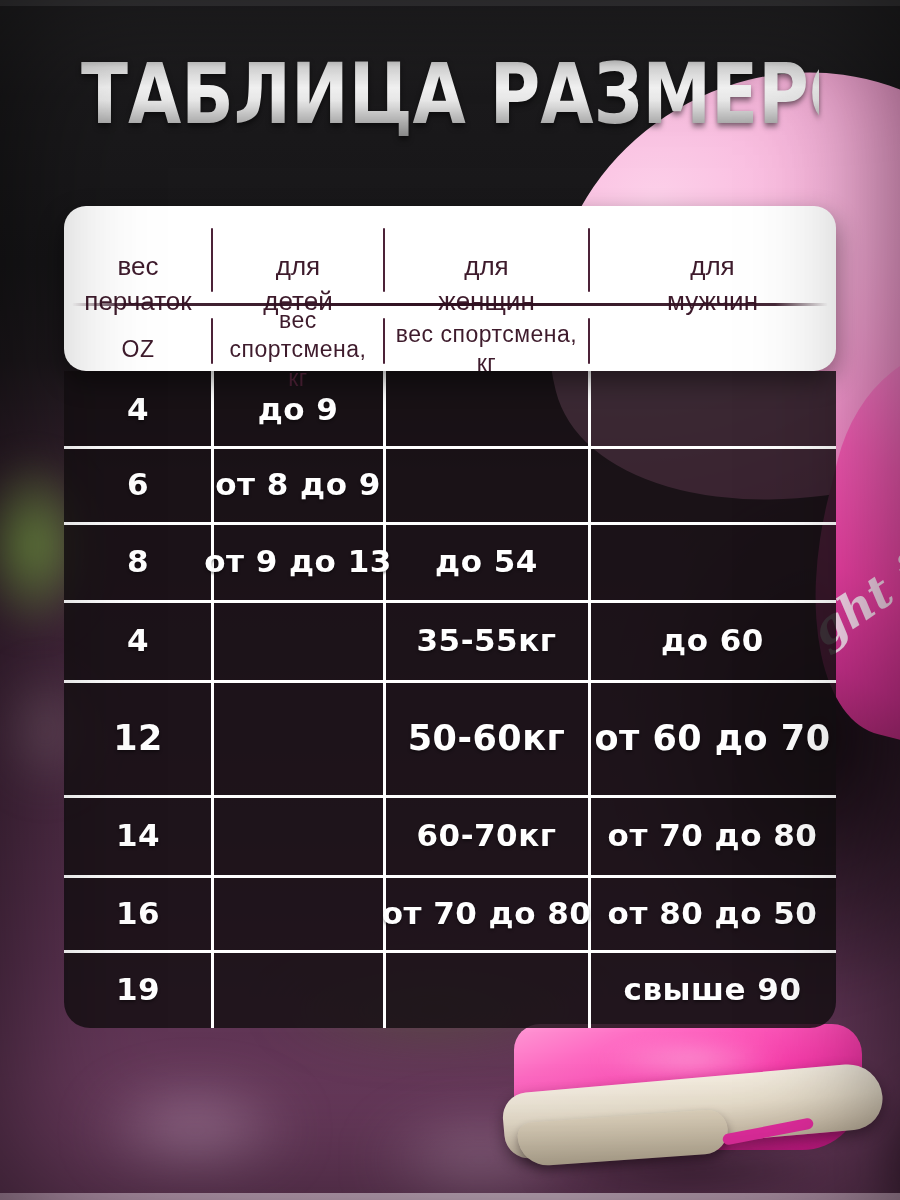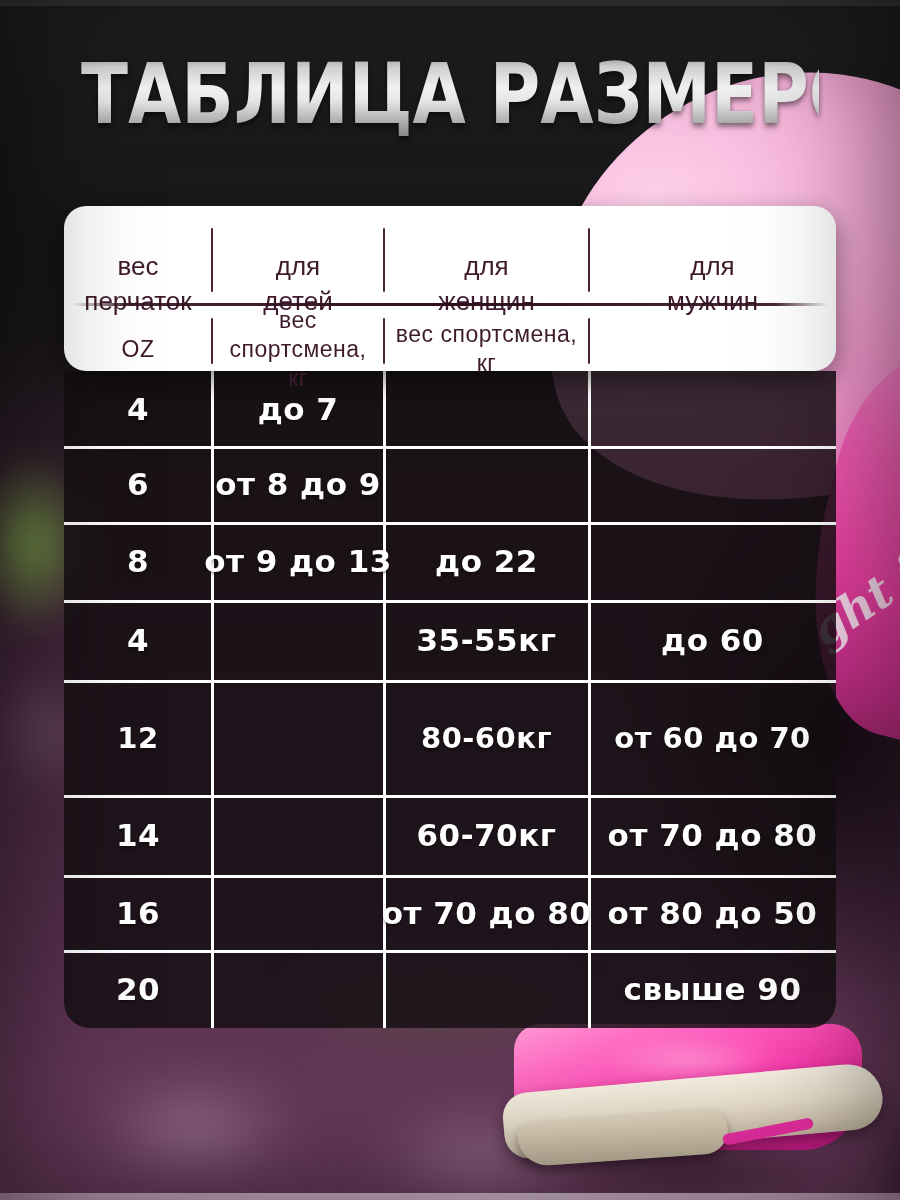--- a/index.html
+++ b/index.html
@@ -112,21 +112,21 @@
   .hline{position:absolute;left:0;right:0;height:3px;background:#fff;}
   .hl1{top:75px;} .hl2{top:151px;} .hl3{top:229px;} .hl4{top:309px;}
   .hl5{top:424px;} .hl6{top:504px;} .hl7{top:579px;}
   .cells{position:absolute;inset:0;display:grid;
     grid-template-columns:148px 172px 205px 247px;
     grid-template-rows:75px 76px 78px 80px 115px 80px 75px 78px;}
   .trow{display:contents;}
   .cell{display:flex;align-items:center;justify-content:center;
     color:#fff;font-weight:bold;font-size:31px;letter-spacing:.5px;
     text-shadow:0 2px 3px rgba(0,0,0,.4);white-space:nowrap;}
-  .cell.tall{font-size:29px;}
+  .cell.tall{font-size:35px;}
 </style>
 </head>
 <body>
 
 <div class="abs bg-base"></div>
 <div class="abs top-strip"></div>
 <div class="abs green-blob"></div>
 <div class="abs gray-blob"></div>
 <div class="abs olive-blob"></div>
 <div class="abs lav1"></div>
@@ -184,62 +184,62 @@
   <div class="hline hl2"></div>
   <div class="hline hl3"></div>
   <div class="hline hl4"></div>
   <div class="hline hl5"></div>
   <div class="hline hl6"></div>
   <div class="hline hl7"></div>
 
   <div class="cells">
     <div class="trow">
       <div class="cell">4</div>
-      <div class="cell">до 7</div>
+      <div class="cell">до 9</div>
       <div class="cell"></div>
       <div class="cell"></div>
     </div>
     <div class="trow">
       <div class="cell">6</div>
       <div class="cell">от 8 до 9</div>
       <div class="cell"></div>
       <div class="cell"></div>
     </div>
     <div class="trow">
       <div class="cell">8</div>
       <div class="cell">от 9 до 13</div>
-      <div class="cell">до 22</div>
+      <div class="cell">до 54</div>
       <div class="cell"></div>
     </div>
     <div class="trow">
       <div class="cell">4</div>
       <div class="cell"></div>
       <div class="cell">35-55кг</div>
       <div class="cell">до 60</div>
     </div>
     <div class="trow">
       <div class="cell tall">12</div>
       <div class="cell tall"></div>
-      <div class="cell tall">80-60кг</div>
+      <div class="cell tall">50-60кг</div>
       <div class="cell tall">от 60 до 70</div>
     </div>
     <div class="trow">
       <div class="cell">14</div>
       <div class="cell"></div>
       <div class="cell">60-70кг</div>
       <div class="cell">от 70 до 80</div>
     </div>
     <div class="trow">
       <div class="cell">16</div>
       <div class="cell"></div>
       <div class="cell">от 70 до 80</div>
       <div class="cell">от 80 до 50</div>
     </div>
     <div class="trow">
-      <div class="cell">20</div>
+      <div class="cell">19</div>
       <div class="cell"></div>
       <div class="cell"></div>
       <div class="cell">свыше 90</div>
     </div>
   </div>
 </div>
 
 <div class="abs bottom-line"></div>
 <div class="abs vignette"></div>
 

